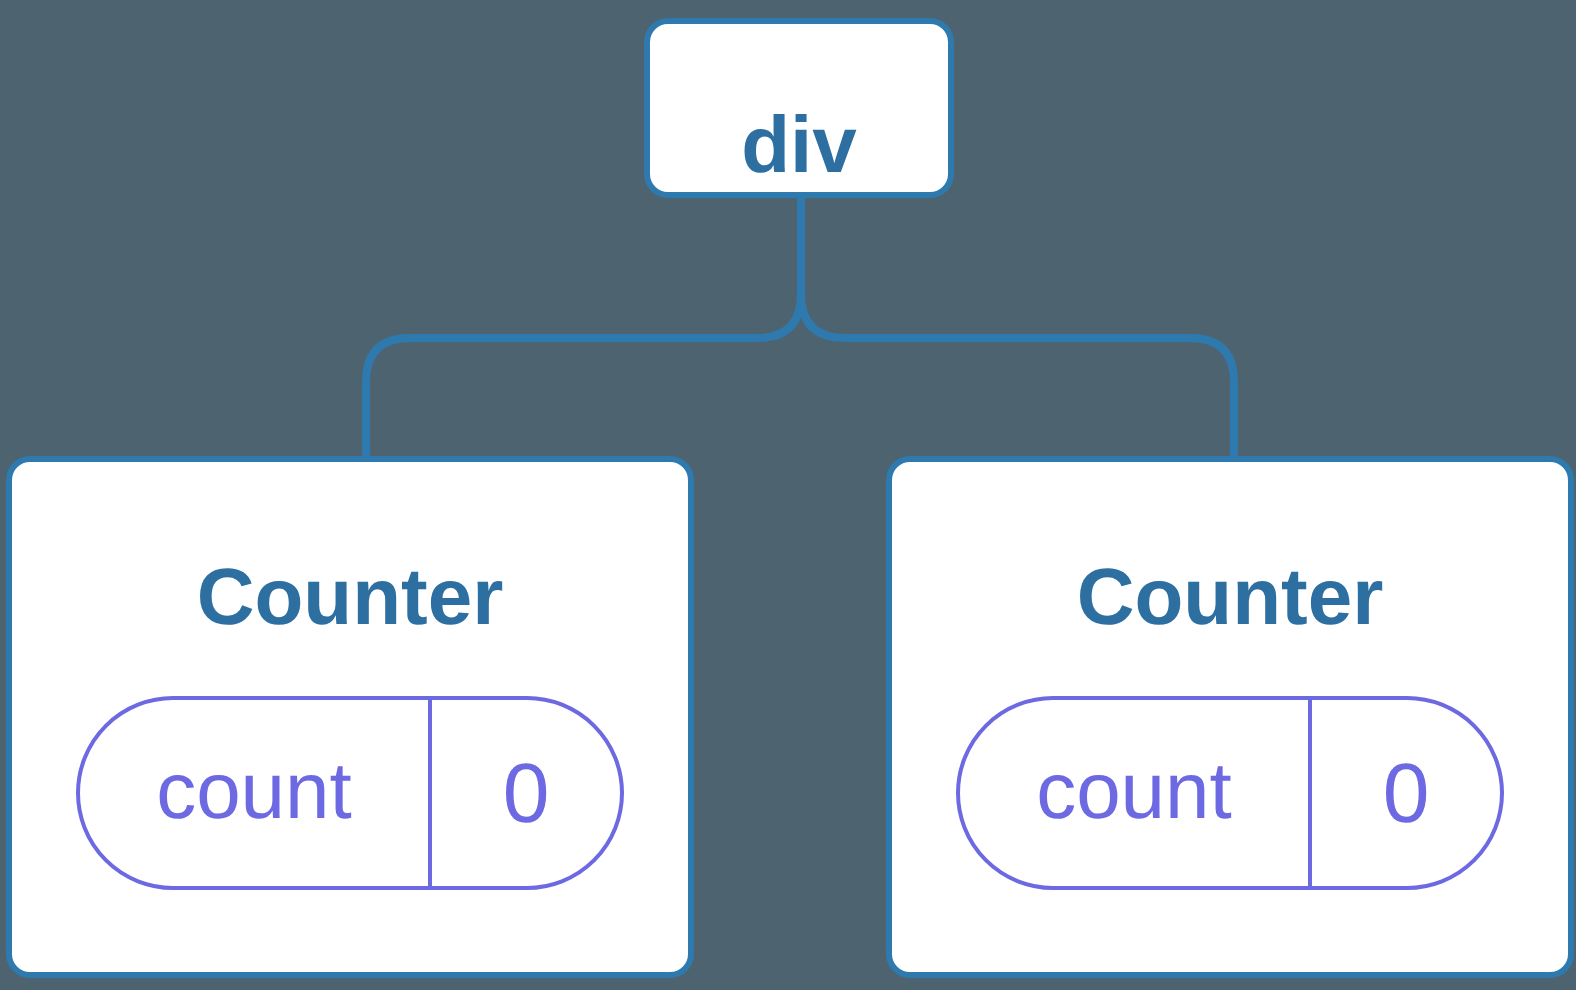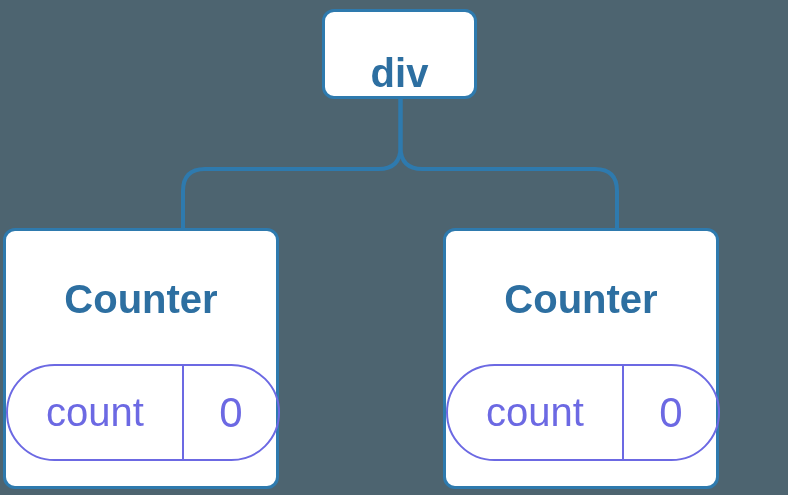--- a/index.html
+++ b/index.html
@@ -36,21 +36,21 @@
     align-items: flex-end;
     justify-content: center;
     z-index: 1;
     font-size: 40px;
     font-weight: 600;
     color: var(--node-text, #2D6FA1);
   }
   .card {
     position: absolute;
     top: 228px;
-    width: 276px;
+    width: 344px;
     height: 261px;
     box-sizing: border-box;
     background: var(--node-fill, #FFFFFF);
     border: 3px solid var(--node-border, #2E7AAE);
     border-radius: 12px;
     z-index: 1;
   }
   .card-left  { left: 3px; }
   .card-right { left: 443px; }
   .card-title {
@@ -62,21 +62,21 @@
     font-size: 40px;
     line-height: 52px;
     font-weight: 600;
     color: var(--node-text, #2D6FA1);
   }
   .state-pill {
     position: absolute;
     top: 117px;
     left: 0;
     right: 0;
-    margin: 16px auto;
+    margin: 0 auto;
     width: 274px;
     height: 97px;
     box-sizing: border-box;
     border: 2px solid var(--state-accent, #6C69E3);
     border-radius: 50px;
     display: flex;
     align-items: stretch;
     overflow: hidden;
     color: var(--state-accent, #6C69E3);
   }

